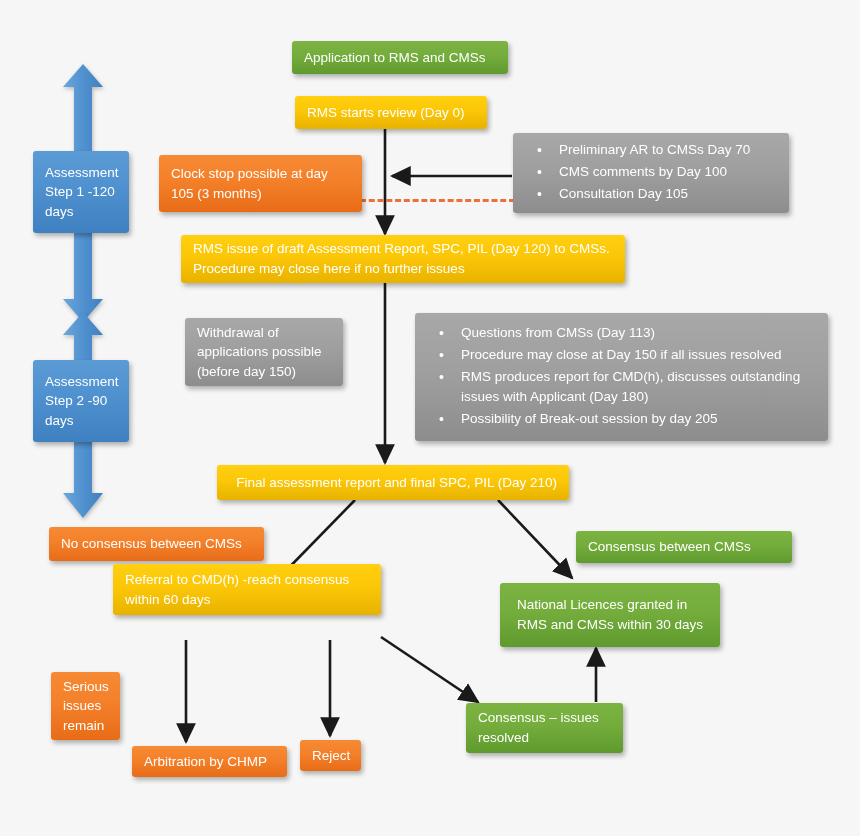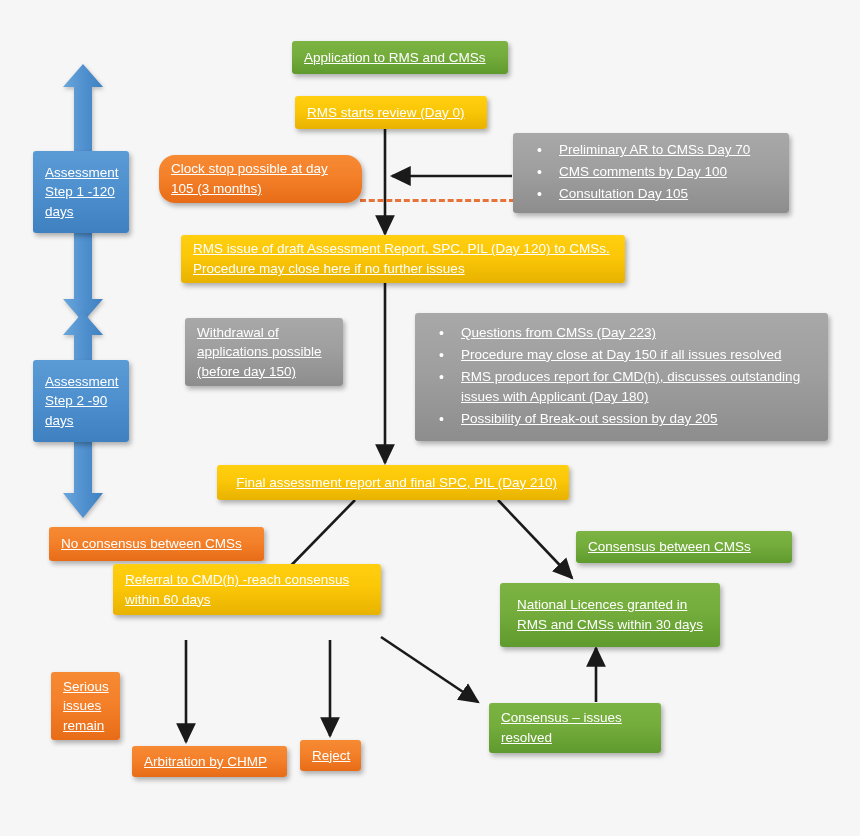--- a/index.html
+++ b/index.html
@@ -26,21 +26,20 @@
     box-sizing: border-box;
     color: #ffffff;
     font-size: 13.5px;
     line-height: 1.45;
     padding: 8px 12px;
     border-radius: 3px;
     box-shadow: 2px 3px 5px rgba(0,0,0,0.30);
     display: flex;
     align-items: center;
     z-index: 3;
-    text-decoration: underline;
   }
   .node .txt { display: block; width: 100%; }
 
   .green {
     background: linear-gradient(180deg, #7cb342 0%, #74ad3c 45%, #5f9a2e 100%);
   }
   .yellow {
     background: linear-gradient(180deg, #ffcf10 0%, #fbc707 45%, #e8b200 100%);
   }
   .orange {
@@ -151,21 +150,21 @@
   </div>
 
   <div class="node green" style="left:292px; top:41px; width:216px; height:33px;">
     <span class="txt">Application to RMS and CMSs</span>
   </div>
 
   <div class="node yellow" style="left:295px; top:96px; width:192px; height:33px;">
     <span class="txt">RMS starts review (Day 0)</span>
   </div>
 
-  <div class="node orange" style="left:159px; top:155px; width:203px; height:48px;border-radius:16px;">
+  <div class="node orange" style="left:159px; top:155px; width:203px; height:57px;">
     <span class="txt">Clock stop possible at day 105 (3 months)</span>
   </div>
 
   <div class="node grey" style="left:513px; top:133px; width:276px; height:80px; padding:11px 10px;">
     <ul class="bullets">
       <li>Preliminary AR to CMSs Day 70</li>
       <li>CMS comments by Day 100</li>
       <li>Consultation Day 105</li>
     </ul>
   </div>
@@ -173,21 +172,21 @@
   <div class="node yellow" style="left:181px; top:235px; width:444px; height:48px;">
     <span class="txt">RMS issue of draft Assessment Report, SPC, PIL (Day 120) to CMSs. Procedure may close here if no further issues</span>
   </div>
 
   <div class="node grey" style="left:185px; top:318px; width:158px; height:68px;">
     <span class="txt">Withdrawal of applications possible (before day 150)</span>
   </div>
 
   <div class="node grey" style="left:415px; top:313px; width:413px; height:128px; padding:10px 10px;">
     <ul class="bullets">
-      <li>Questions from CMSs (Day 223)</li>
+      <li>Questions from CMSs (Day 113)</li>
       <li>Procedure may close at Day 150 if all issues resolved</li>
       <li> RMS produces report for CMD(h), discusses outstanding issues with Applicant (Day 180)</li>
       <li>Possibility of Break-out session by day 205</li>
     </ul>
   </div>
 
   <div class="node yellow" style="left:217px; top:465px; width:352px; height:35px;text-align:right;">
     <span class="txt">Final assessment report and final SPC, PIL (Day 210)</span>
   </div>
 
@@ -212,17 +211,17 @@
   </div>
 
   <div class="node orange" style="left:132px; top:746px; width:155px; height:31px;">
     <span class="txt">Arbitration by CHMP</span>
   </div>
 
   <div class="node orange" style="left:300px; top:740px; width:61px; height:31px;">
     <span class="txt">Reject</span>
   </div>
 
-  <div class="node green" style="left:466px; top:703px; width:172px; height:50px;margin-left:23px;">
+  <div class="node green" style="left:466px; top:703px; width:157px; height:50px;">
     <span class="txt">Consensus – issues resolved</span>
   </div>
 
 </div>
 
 </body></html>

